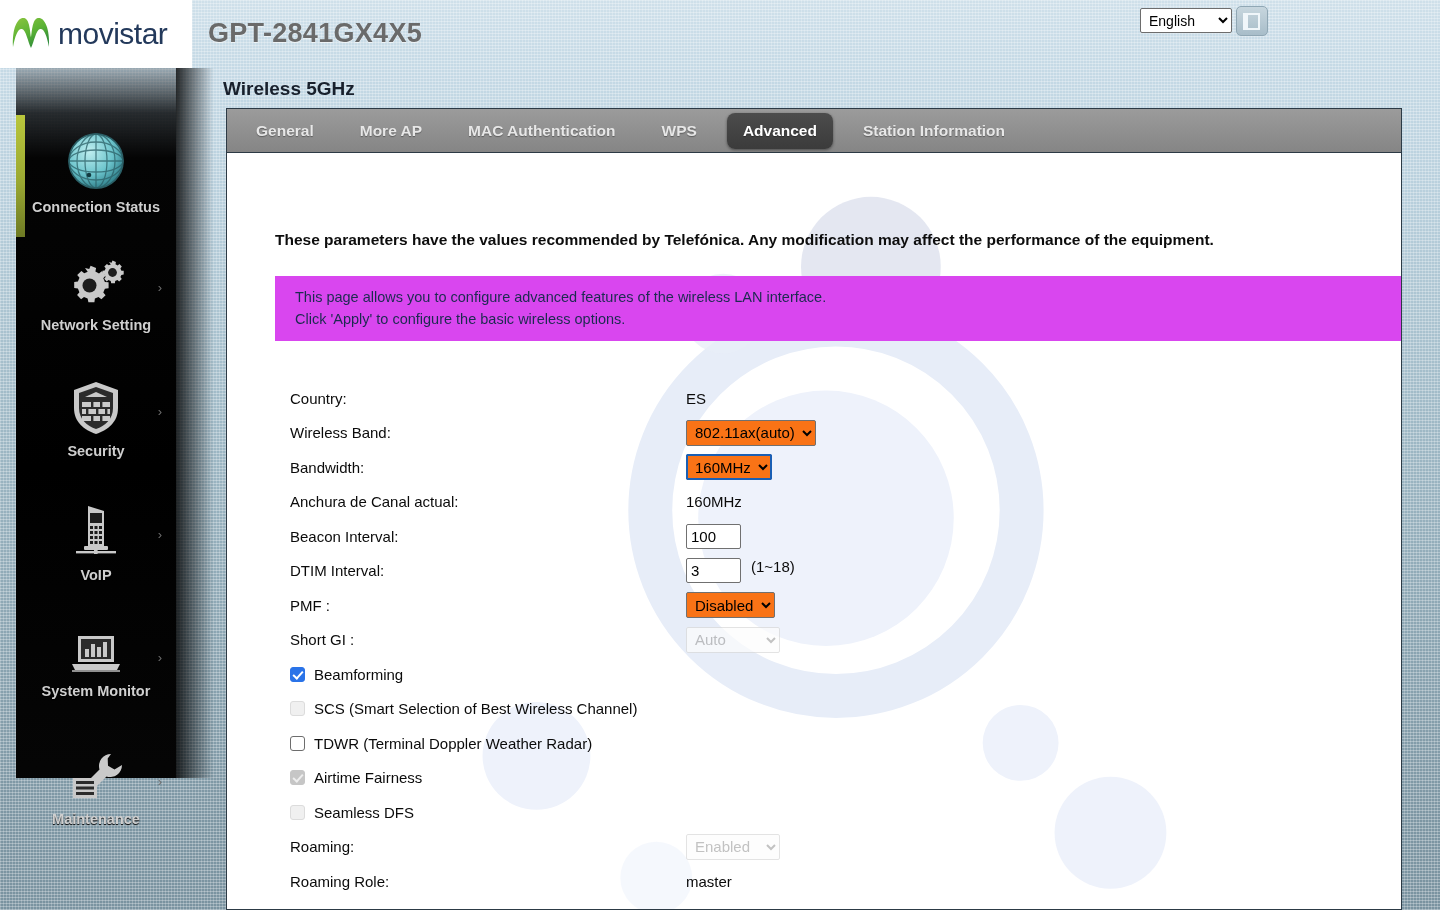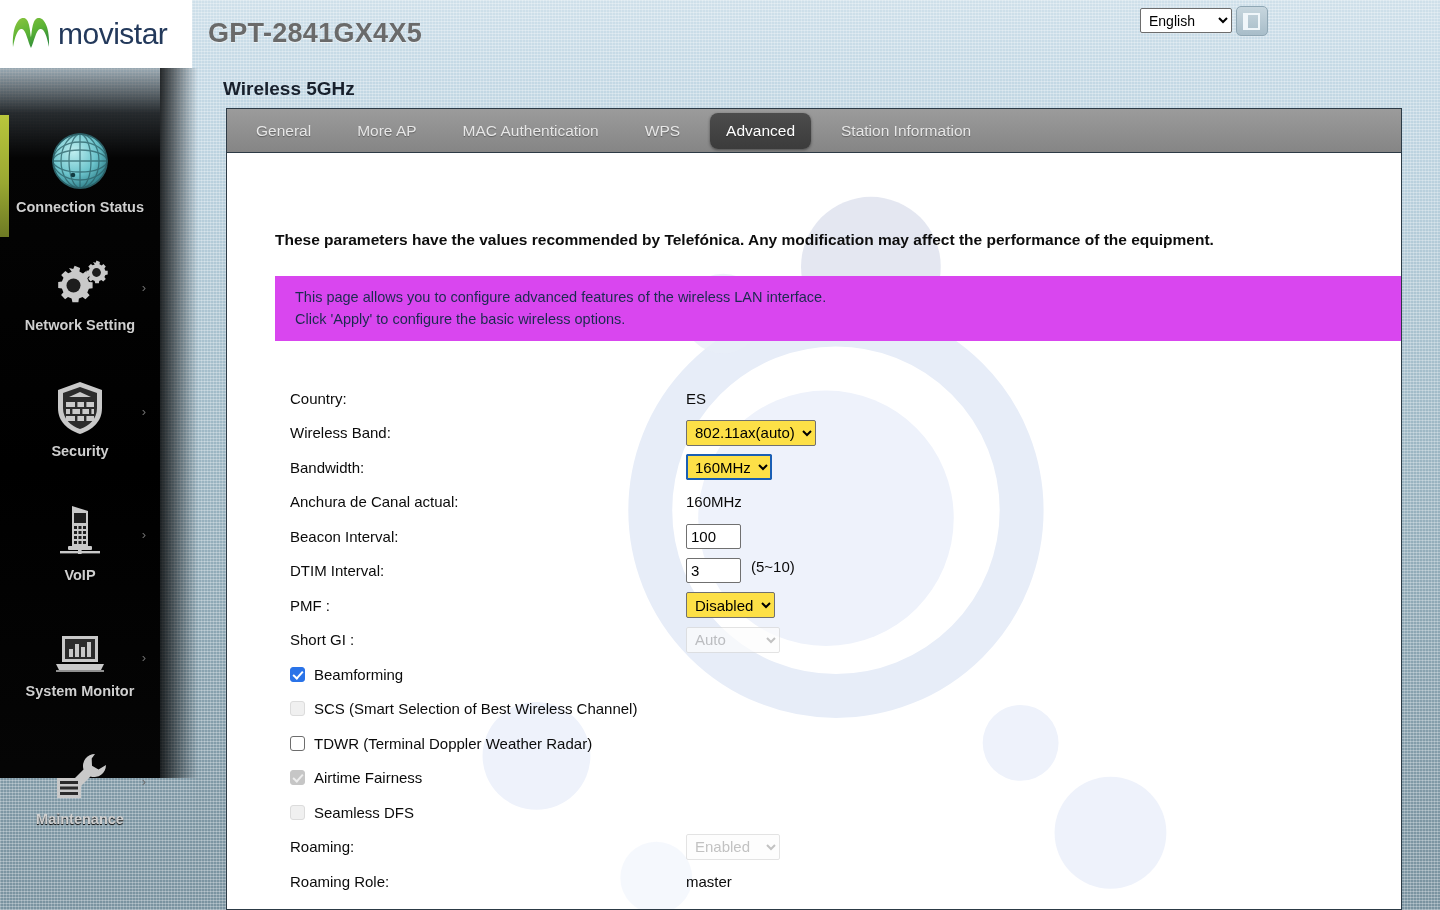--- a/index.html
+++ b/index.html
@@ -82,21 +82,21 @@
   }
   .logout-glyph::after {
     content: ""; position: absolute;
     left: -2px; top: -2px;
     width: 5px; height: 17px;
     background: #f0f6fa;
   }
 
   
   #sidebar {
-    position: absolute; left: 0; top: 68px;
+    position: absolute; left: 16px; top: 68px;
     width: 160px; height: 710px;
     background:
       linear-gradient(180deg,
         rgba(20,26,30,.25) 0px, rgba(10,12,14,.85) 45px,
         #040404 90px, #000 400px, #050505 700px, #0a0b0c 842px);
     z-index: 4;
     text-decoration: underline;
   }
   
   #sidebar::after {
@@ -145,21 +145,21 @@
   }
   #tabbar {
     position: relative;
     height: 44px;
     background: linear-gradient(180deg,#9b9b9b 0%, #8f8f8f 55%, #858585 100%);
     border-bottom: 1px solid #2c3a45;
     display: flex; align-items: center;
     padding-left: 6px;
   }
   .tab {
-    font-size: 15.5px; font-weight: normal;
+    font-size: 15.5px; font-weight: bold;
     color: #e7e7e7;
     padding: 9px 16px;
     margin: 0 7px;
     white-space: nowrap;
     cursor: pointer;
     text-shadow: 0 1px 1px rgba(0,0,0,.35);
   }
   .tab.active {
     background: linear-gradient(180deg,#4c4c4c 0%, #3b3b3b 100%);
     color: #ffffff;
@@ -204,21 +204,21 @@
   .static-val { font-size: 15px; color: #0b0b0b; }
   .hint { font-size: 15px; color: #0b0b0b; margin-left: 10px; }
 
   select.ui {
     font-family: "Liberation Sans", sans-serif;
     font-size: 15px;
     height: 26px;
     padding: 1px 4px;
     border: 1px solid #707070;
     border-radius: 2px;
-    background: #fde047; color: #000;
+    background: #f97316; color: #000;
   }
   select.ui.focused {
     outline: 2px solid #1a5fb4;
     outline-offset: -2px;
     border-color: #1a5fb4;
   }
   select.ui:disabled {
     color: #a9a9a9;
     background: #fdfdfd;
     border-color: #d8d8d8;
@@ -521,21 +521,21 @@
           <div class="row-label">Beacon Interval:</div>
           <div class="row-value">
             <input class="ui" type="text" value="100" style="">
           </div>
         </div>
 
         <div class="row">
           <div class="row-label">DTIM Interval:</div>
           <div class="row-value">
             <input class="ui" type="text" value="3" style="">
-            <span class="hint">(5~10)</span>
+            <span class="hint">(1~18)</span>
           </div>
         </div>
 
         <div class="row">
           <div class="row-label">PMF :</div>
           <div class="row-value">
             <select class="ui">
               <option>Disabled</option>
             </select>
           </div>

